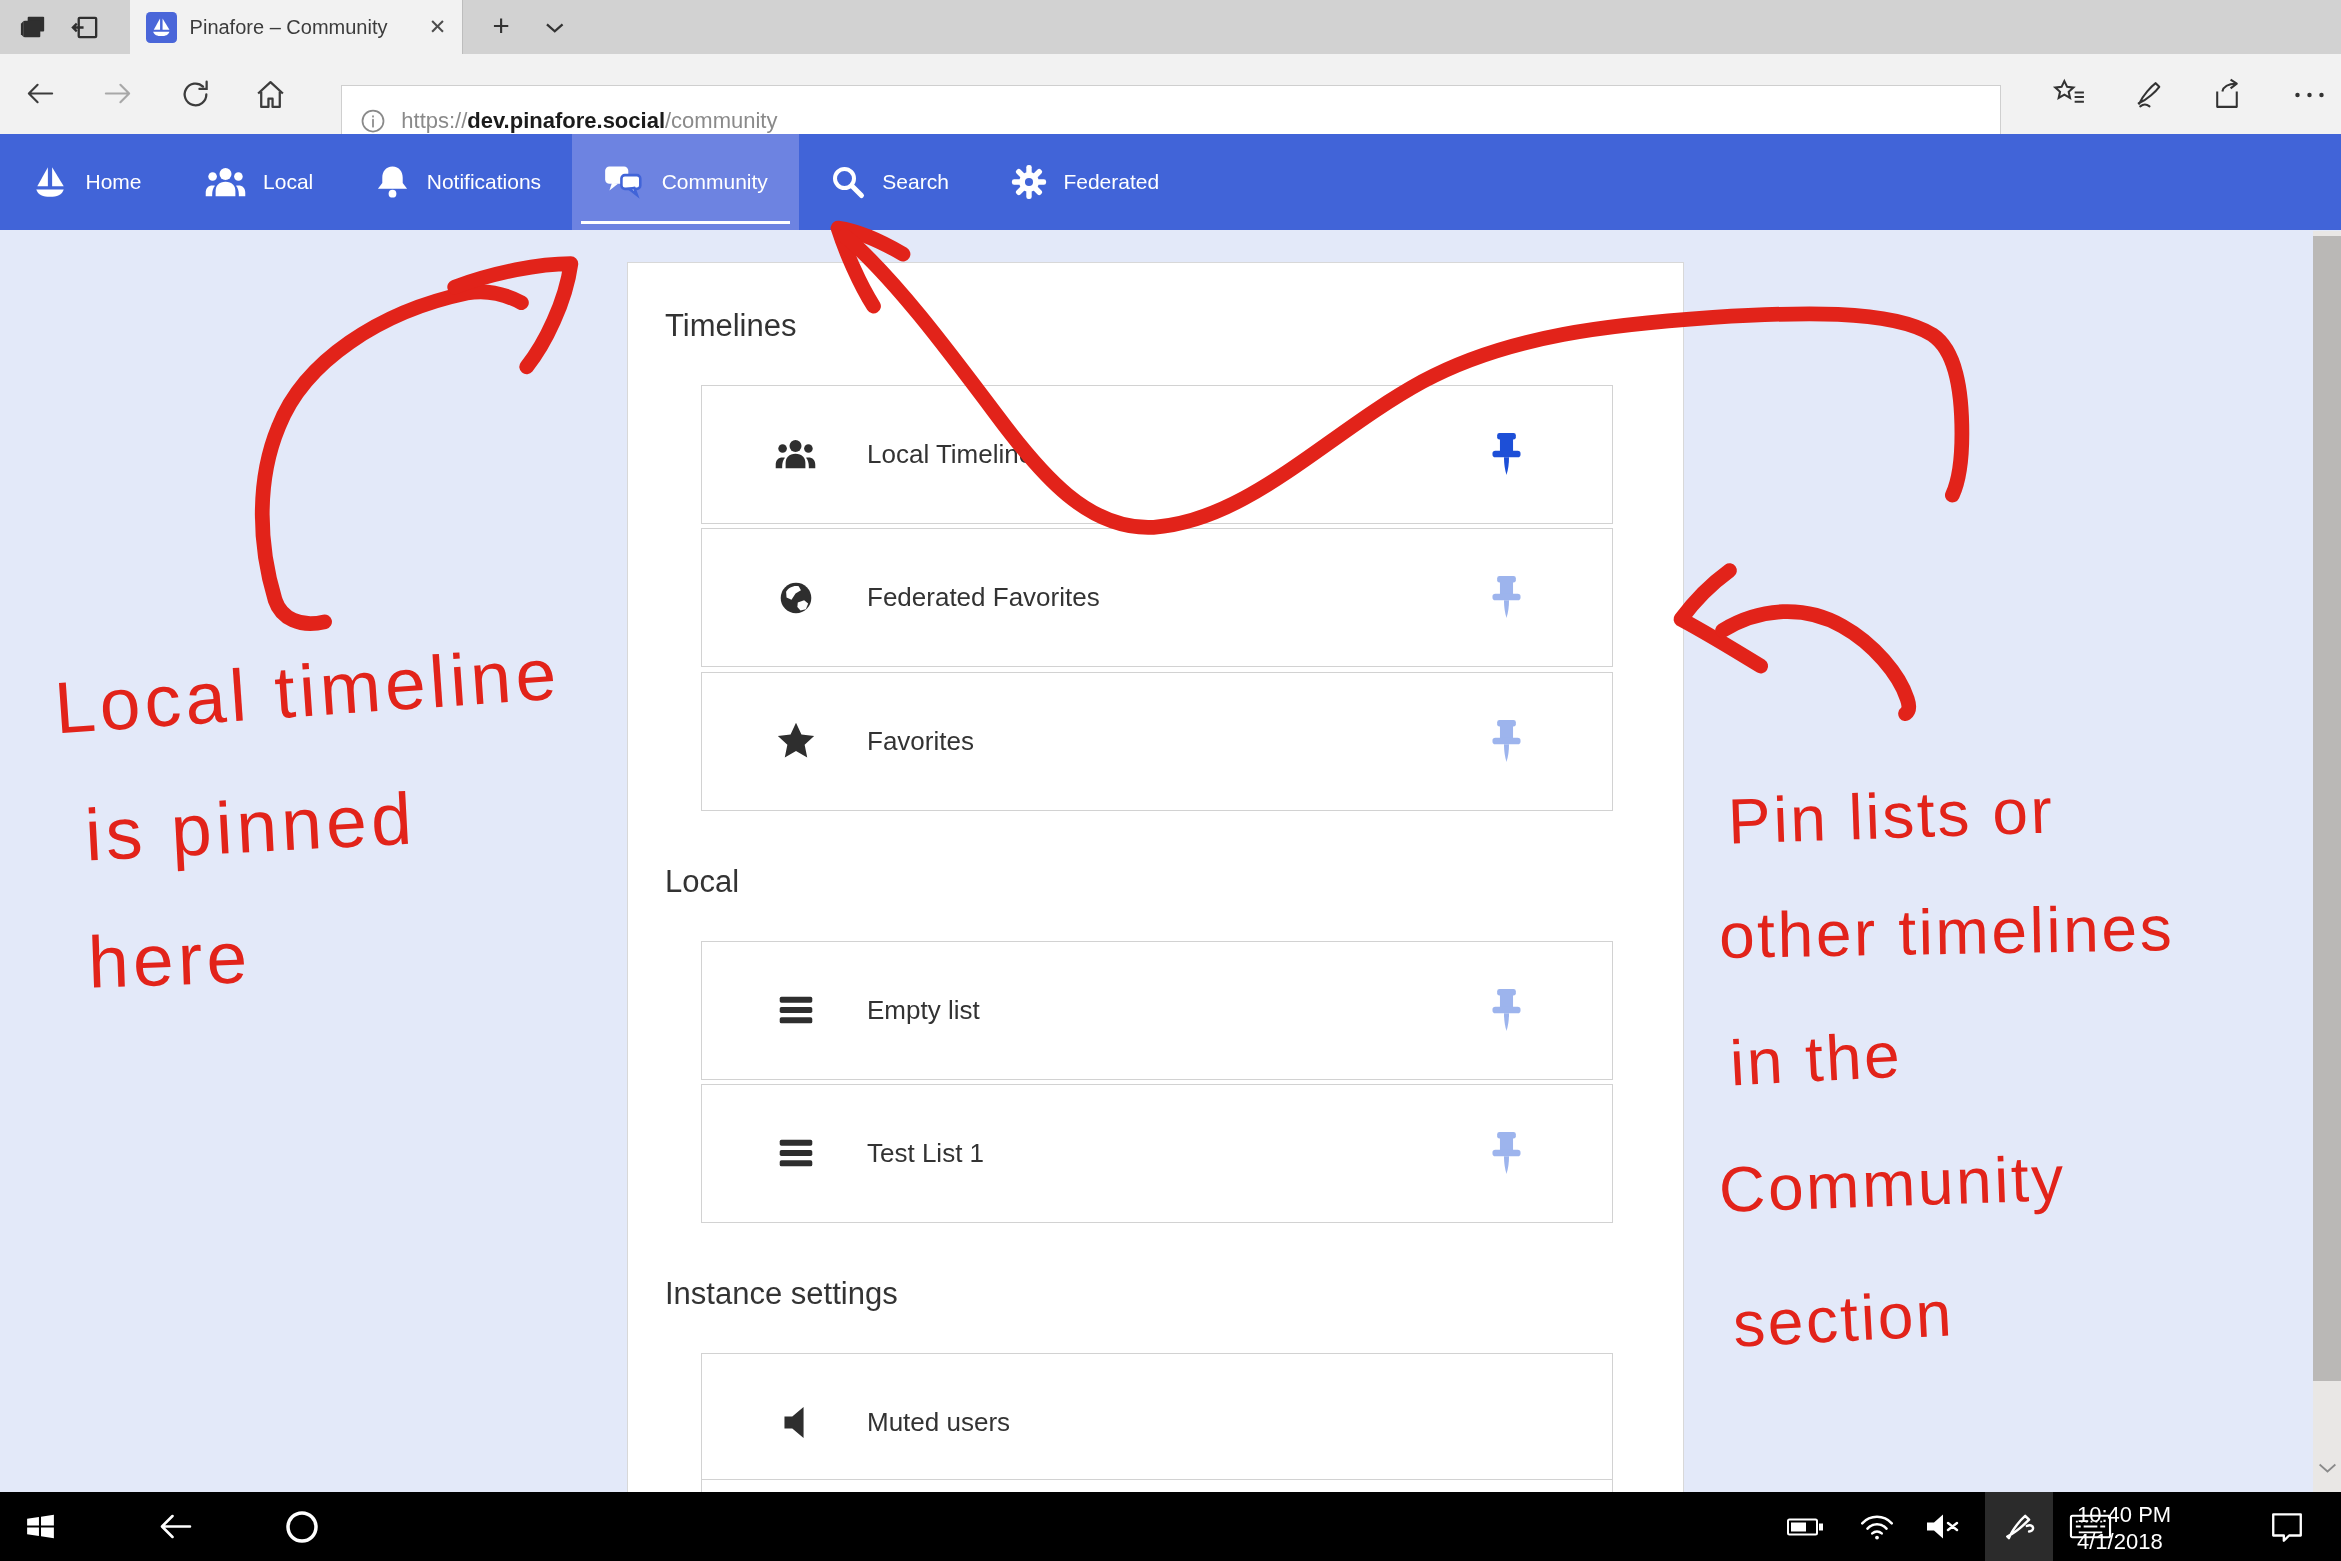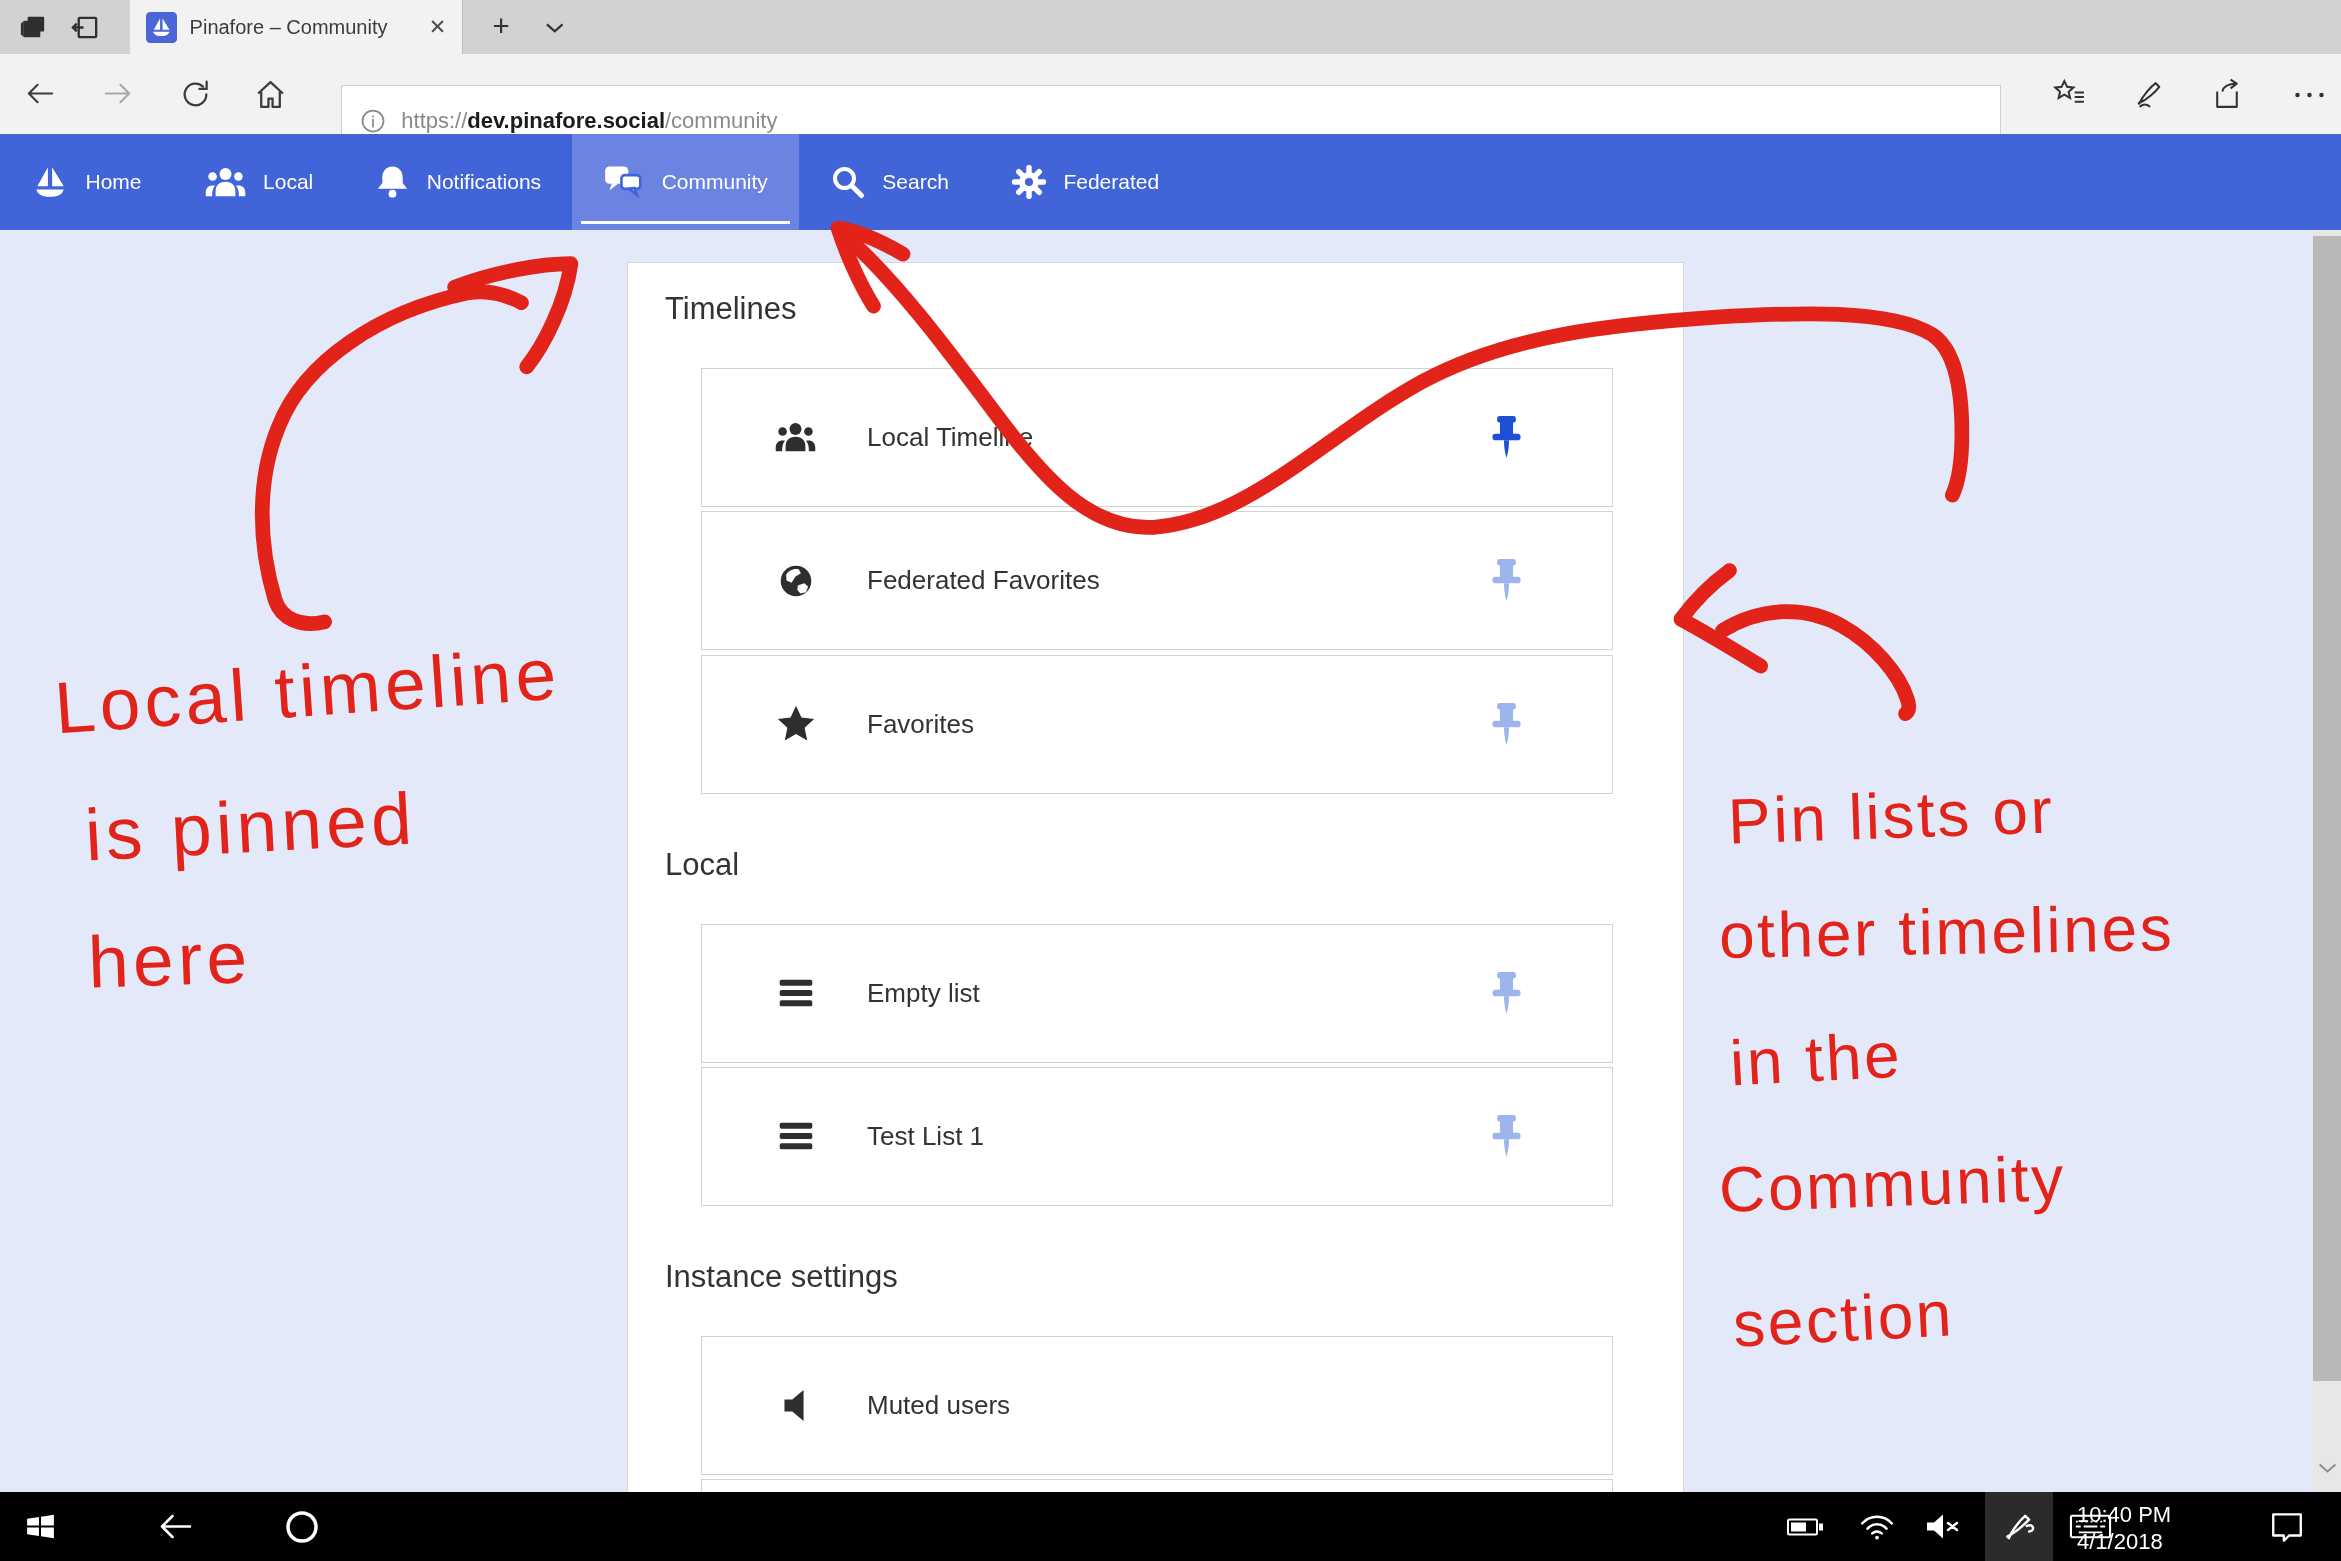--- a/index.html
+++ b/index.html
@@ -28,21 +28,21 @@
   .url-host{color:#1b1b1b;font-weight:bold;}
   
   .appnav{position:absolute;left:0;top:134px;width:2342px;height:96px;background:#4164d8;
           display:flex;align-items:stretch;color:#fff;}
   .nav-item{display:flex;align-items:center;gap:16.5px;padding:0 31px;font-size:21px;position:relative;}
   .nav-item.active{background:#6d83e1;}
   .nav-item.active::after{content:"";position:absolute;left:8.7px;right:8.7px;bottom:6px;height:3.5px;background:#fff;}
   
   .viewport{position:absolute;left:0;top:231px;width:2342px;height:1261px;background:#e3e9f9;overflow:hidden;}
   .card{position:absolute;left:627px;top:31px;width:1057px;height:1232px;background:#fff;
-        border:1.7px solid #d8d8d8;border-bottom:none;box-sizing:border-box;padding-top:27px;overflow:hidden;}
+        border:1.7px solid #d8d8d8;border-bottom:none;box-sizing:border-box;padding-top:44px;overflow:hidden;}
   .section h2{margin:0 0 0 37px;font-size:31px;font-weight:400;color:#333;line-height:38px;}
   .rows{margin:40px 0 52px 73px;width:912px;}
   .row{height:139px;border:1.7px solid #d2d2d2;margin-bottom:4.3px;background:#fff;
        display:flex;align-items:center;padding-left:71px;box-sizing:border-box;}
   .section:last-child .row{height:130px;}
   .row-icon{width:45px;display:flex;justify-content:center;flex:0 0 auto;}
   .row-label{margin-left:49px;font-size:26px;color:#333;}
   .pin{margin-left:auto;margin-right:88px;}
   .pin.pinned{color:#1d4fd7;}
   .pin.unpinned{color:#9db4ed;}

